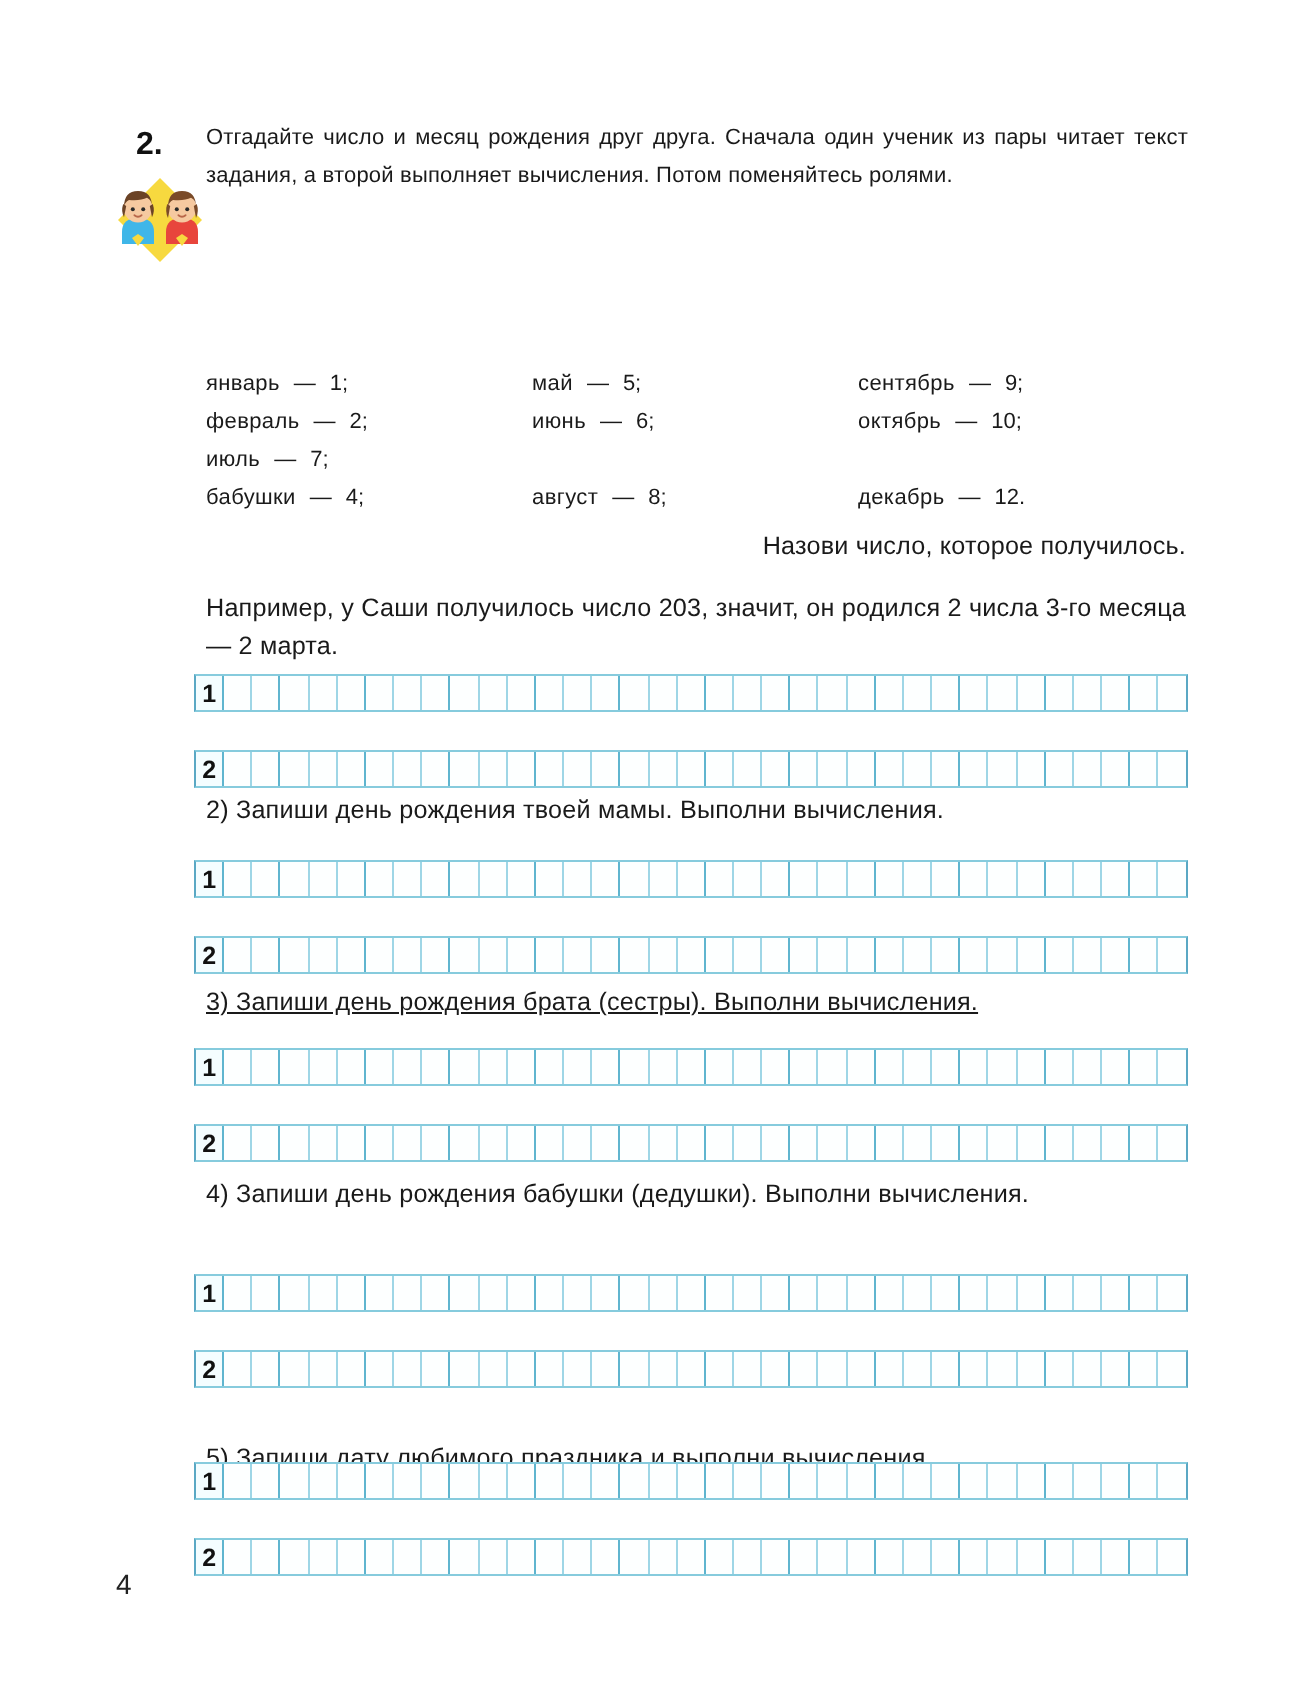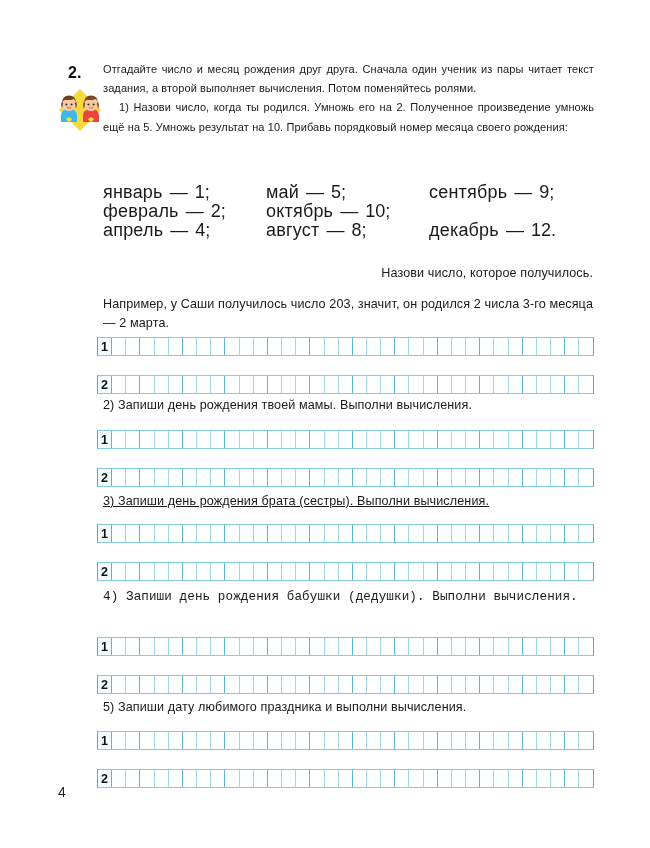--- a/index.html
+++ b/index.html
@@ -64,21 +64,21 @@
   .task-text p.indented {
     text-indent: 16px;
   }
 
   
   .months {
     position: absolute;
     left: 103px;
     top: 183px;
     width: 490px;
-    font-size: 18px;
+    font-size: 11px;
     line-height: 19px;
   }
   .months-row {
     display: flex;
   }
   .months-col {
     width: 163px;
     white-space: nowrap;
   }
   .months-col .mname { letter-spacing: 0.2px; }
@@ -181,38 +181,39 @@
           <path d="M40.4 14 q1.2 3.8 -0.4 7 l-1.1 -6 z" fill="#7a4a28"></path>
           <circle cx="30.4" cy="16.6" r="1" fill="#2a2a2a"></circle>
           <circle cx="35.6" cy="16.6" r="1" fill="#2a2a2a"></circle>
           <path d="M31.2 19.6 q1.8 1.5 3.6 0" stroke="#b9674a" stroke-width="0.9" fill="none" stroke-linecap="round"></path>
         </g>
       </svg>
     </div>
 
     <div class="task-text">
       <p>Отгадайте число и месяц рождения друг друга. Сначала один ученик из пары читает текст задания, а второй выполняет вычисления. Потом поменяйтесь ролями.</p>
-      <p class="indented">1) Назови число, когда ты родился. Умножь его на 2. Полученное произведение умножь ещё на 5. Умножь результат на 10. Прибавь порядковый номер месяца своего рождения:</p>
     </div>
   </div>
 
   <div class="months">
     <div class="months-row">
       <div class="months-col"><span class="mname">январь</span><span class="dash">—</span><span>1;</span></div>
       <div class="months-col"><span class="mname">май</span><span class="dash">—</span><span>5;</span></div>
       <div class="months-col"><span class="mname">сентябрь</span><span class="dash">—</span><span>9;</span></div>
     </div>
     <div class="months-row">
       <div class="months-col"><span class="mname">февраль</span><span class="dash">—</span><span>2;</span></div>
+      <div class="months-col"><span class="mname">июнь</span><span class="dash">—</span><span>6;</span></div>
       <div class="months-col"><span class="mname">октябрь</span><span class="dash">—</span><span>10;</span></div>
     </div>
     <div class="months-row">
+      <div class="months-col"><span class="mname">июль</span><span class="dash">—</span><span>7;</span></div>
     </div>
     <div class="months-row">
-      <div class="months-col"><span class="mname">апрель</span><span class="dash">—</span><span>4;</span></div>
+      <div class="months-col"><span class="mname">бабушки</span><span class="dash">—</span><span>4;</span></div>
       <div class="months-col"><span class="mname">август</span><span class="dash">—</span><span>8;</span></div>
       <div class="months-col"><span class="mname">декабрь</span><span class="dash">—</span><span>12.</span></div>
     </div>
   </div>
 
   <div class="para nojust" style="top:264px;text-align:right;">Назови число, которое получилось.</div>
 
   <div class="para" style="top:295px;">Например, у Саши получилось число 203, значит, он родился 2 числа 3-го месяца — 2 марта.</div>
 
   <div class="grid-row" id="row-0" style="top:337px;">
@@ -449,21 +450,21 @@
       <div class="grid-cell"></div>
       <div class="grid-cell"></div>
       <div class="grid-cell major"></div>
       <div class="grid-cell"></div>
       <div class="grid-cell"></div>
       <div class="grid-cell major"></div>
       <div class="grid-cell"></div>
       <div class="grid-cell last"></div>
     </div>
 
-  <div class="para" style="top:588px;font-family:Liberation Mono, monospace;">4) Запиши день рождения бабушки (дедушки). Выполни вычисления.</div>
+  <div class="para" style="top:588px;">4) Запиши день рождения бабушки (дедушки). Выполни вычисления.</div>
 
   <div class="grid-row" id="row-6" style="top:637px;">
       <div class="grid-cell label">
         <span>1</span>
       </div>
       <div class="grid-cell"></div>
       <div class="grid-cell major"></div>
       <div class="grid-cell"></div>
       <div class="grid-cell"></div>
       <div class="grid-cell major"></div>
@@ -530,21 +531,21 @@
       <div class="grid-cell"></div>
       <div class="grid-cell"></div>
       <div class="grid-cell major"></div>
       <div class="grid-cell"></div>
       <div class="grid-cell"></div>
       <div class="grid-cell major"></div>
       <div class="grid-cell"></div>
       <div class="grid-cell last"></div>
     </div>
 
-  <div class="para nojust" style="top:698px;">5) Запиши дату любимого праздника и выполни вычисления.</div>
+  <div class="para nojust" style="top:720px;">5) Запиши дату любимого праздника и выполни вычисления.</div>
 
   <div class="grid-row" id="row-8" style="top:731px;">
       <div class="grid-cell label">
         <span>1</span>
       </div>
       <div class="grid-cell"></div>
       <div class="grid-cell major"></div>
       <div class="grid-cell"></div>
       <div class="grid-cell"></div>
       <div class="grid-cell major"></div>

